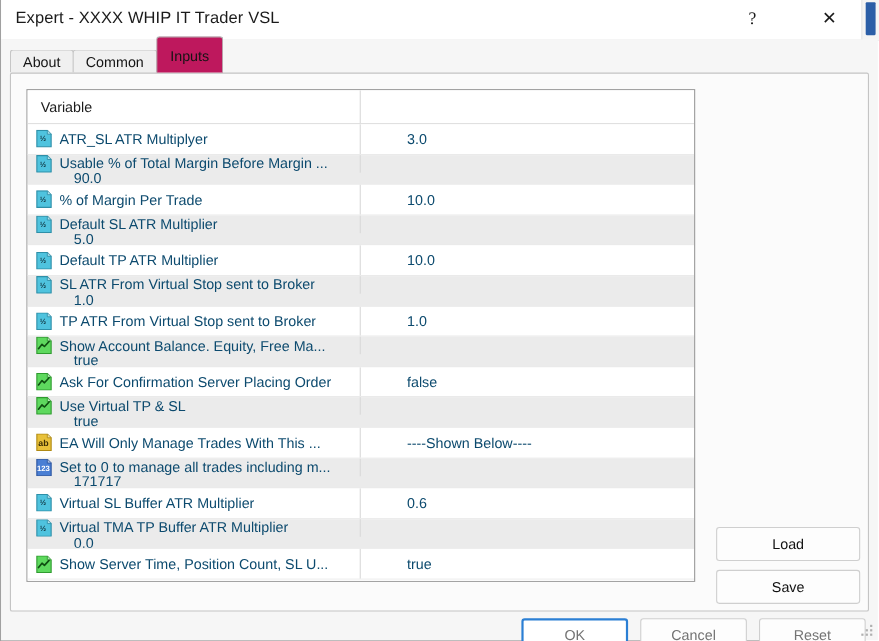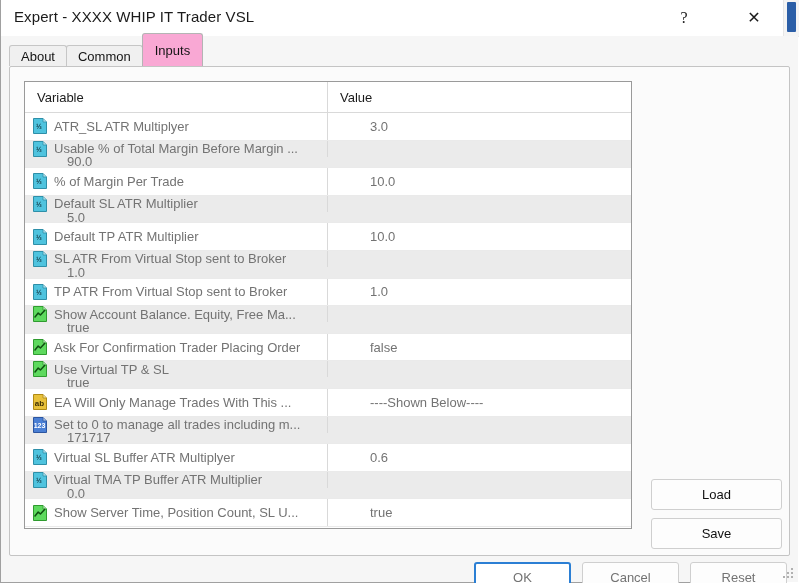--- a/index.html
+++ b/index.html
@@ -116,21 +116,21 @@
     color: #141414;
     background: #f0f0f0;
     border: 1px solid #c6c6c6;
     border-bottom: none;
     border-radius: 3px 3px 0 0;
     margin-right: -1px;
     white-space: nowrap;
   }
   .tab.active {
     height: 25px;
-    background: #f9a8d4;
+    background: #be185d;
     border-color: #b4b4b4;
     z-index: 3;
     padding: 16px 12px;
     justify-content: center;
   }
 
   
   #tabpage {
     position: absolute;
     left: 8px;
@@ -175,21 +175,21 @@
   .grow {
     display: flex;
     height: 26.6px;
     background: #ffffff;
     border-bottom: 1px solid #eaeaea;
   }
   .grow.alt { background: #ebebeb; flex-direction: column; }
   .cell {
     box-sizing: border-box;
     font-size: 13px;
-    color: #737373;
+    color: #0c4a6e;
     display: flex;
     align-items: center;
     overflow: hidden;
     white-space: nowrap;
   }
   .cell.var {
     width: 303px;
     border-right: 1px solid #d9d9d9;
     padding-left: 7px;
   }
@@ -308,21 +308,20 @@
       <div class="tab active">
         <span>Inputs</span>
       </div>
     </div>
 
     <div id="tabpage">
 
       <div id="grid">
         <div id="grid-header">
           <div class="hcell var">Variable</div>
-          <div class="hcell val">Value</div>
         </div>
         <div id="grid-body">
             <div class="grow">
               <div class="cell var">
                 <span class="ticon">
                   <svg width="16" height="16" viewBox="0 0 16 16">
                     <path d="M1.5 0.5 H11 L14.5 4 V15.5 H1.5 Z" fill="#4fc3de" stroke="#2e8fa8" stroke-width="1"></path>
                     <path d="M11 0.5 V4 H14.5" fill="#ffffff" fill-opacity="0.55" stroke="#2e8fa8" stroke-width="0.8"></path>
                     <text x="7" y="10.5" font-family="Liberation Sans, sans-serif" font-size="7" font-weight="bold" fill="#10343f" text-anchor="middle">½</text>
                   </svg>
@@ -424,21 +423,21 @@
             </div>
             <div class="grow">
               <div class="cell var">
                 <span class="ticon">
                   <svg width="16" height="16" viewBox="0 0 16 16">
                     <path d="M1.5 0.5 H11 L14.5 4 V15.5 H1.5 Z" fill="#5ed95e" stroke="#2f9b2f" stroke-width="1"></path>
                     <path d="M11 0.5 V4 H14.5" fill="#ffffff" fill-opacity="0.55" stroke="#2f9b2f" stroke-width="0.8"></path>
                     <path d="M3 11 L6.2 7 L8.4 9 L12.6 4.4" fill="none" stroke="#0f4f11" stroke-width="1.5" stroke-linecap="round" stroke-linejoin="round"></path>
                   </svg>
                 </span>
-                <span class="varlabel">Ask For Confirmation Trader Placing Order</span>
+                <span class="varlabel">Ask For Confirmation Server Placing Order</span>
               </div>
               <div class="cell val">false</div>
             </div>
             <div class="grow alt">
               <div class="cell var">
                 <span class="ticon">
                   <svg width="16" height="16" viewBox="0 0 16 16">
                     <path d="M1.5 0.5 H11 L14.5 4 V15.5 H1.5 Z" fill="#5ed95e" stroke="#2f9b2f" stroke-width="1"></path>
                     <path d="M11 0.5 V4 H14.5" fill="#ffffff" fill-opacity="0.55" stroke="#2f9b2f" stroke-width="0.8"></path>
                     <path d="M3 11 L6.2 7 L8.4 9 L12.6 4.4" fill="none" stroke="#0f4f11" stroke-width="1.5" stroke-linecap="round" stroke-linejoin="round"></path>
@@ -476,21 +475,21 @@
             </div>
             <div class="grow">
               <div class="cell var">
                 <span class="ticon">
                   <svg width="16" height="16" viewBox="0 0 16 16">
                     <path d="M1.5 0.5 H11 L14.5 4 V15.5 H1.5 Z" fill="#4fc3de" stroke="#2e8fa8" stroke-width="1"></path>
                     <path d="M11 0.5 V4 H14.5" fill="#ffffff" fill-opacity="0.55" stroke="#2e8fa8" stroke-width="0.8"></path>
                     <text x="7" y="10.5" font-family="Liberation Sans, sans-serif" font-size="7" font-weight="bold" fill="#10343f" text-anchor="middle">½</text>
                   </svg>
                 </span>
-                <span class="varlabel">Virtual SL Buffer ATR Multiplyer</span>
+                <span class="varlabel">Virtual SL Buffer ATR Multiplier</span>
               </div>
               <div class="cell val">0.6</div>
             </div>
             <div class="grow alt">
               <div class="cell var">
                 <span class="ticon">
                   <svg width="16" height="16" viewBox="0 0 16 16">
                     <path d="M1.5 0.5 H11 L14.5 4 V15.5 H1.5 Z" fill="#4fc3de" stroke="#2e8fa8" stroke-width="1"></path>
                     <path d="M11 0.5 V4 H14.5" fill="#ffffff" fill-opacity="0.55" stroke="#2e8fa8" stroke-width="0.8"></path>
                     <text x="7" y="10.5" font-family="Liberation Sans, sans-serif" font-size="7" font-weight="bold" fill="#10343f" text-anchor="middle">½</text>

